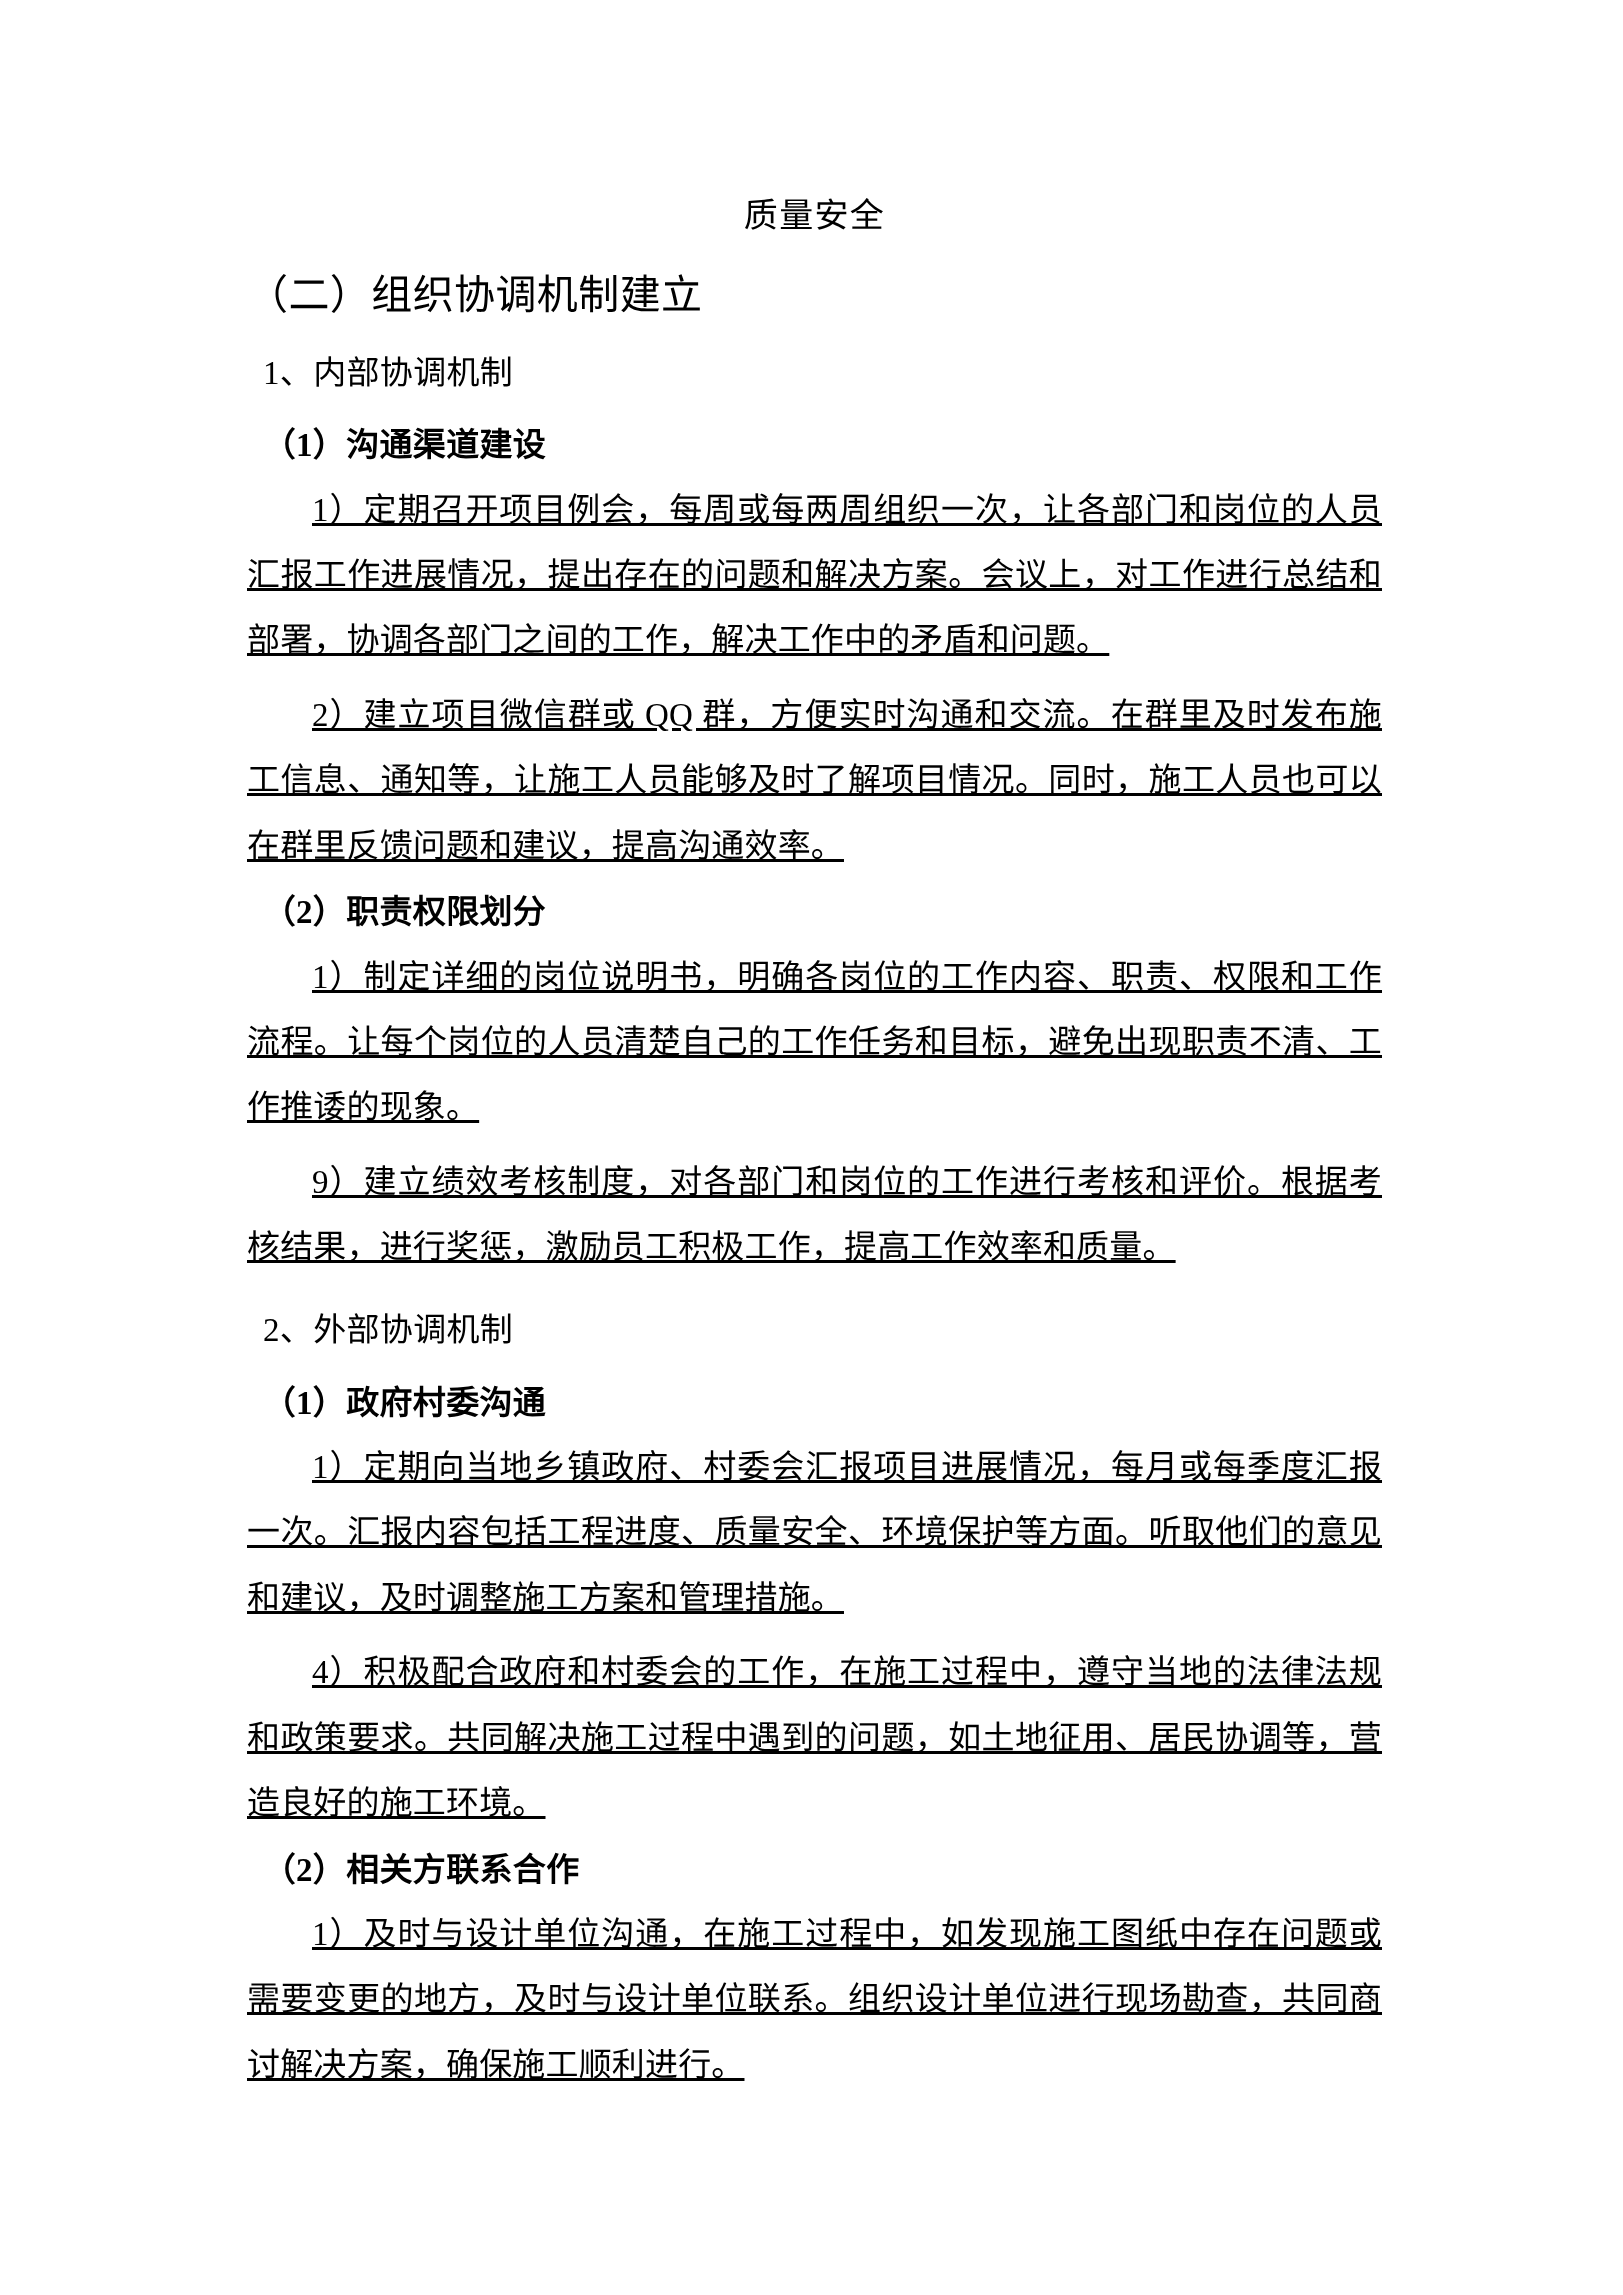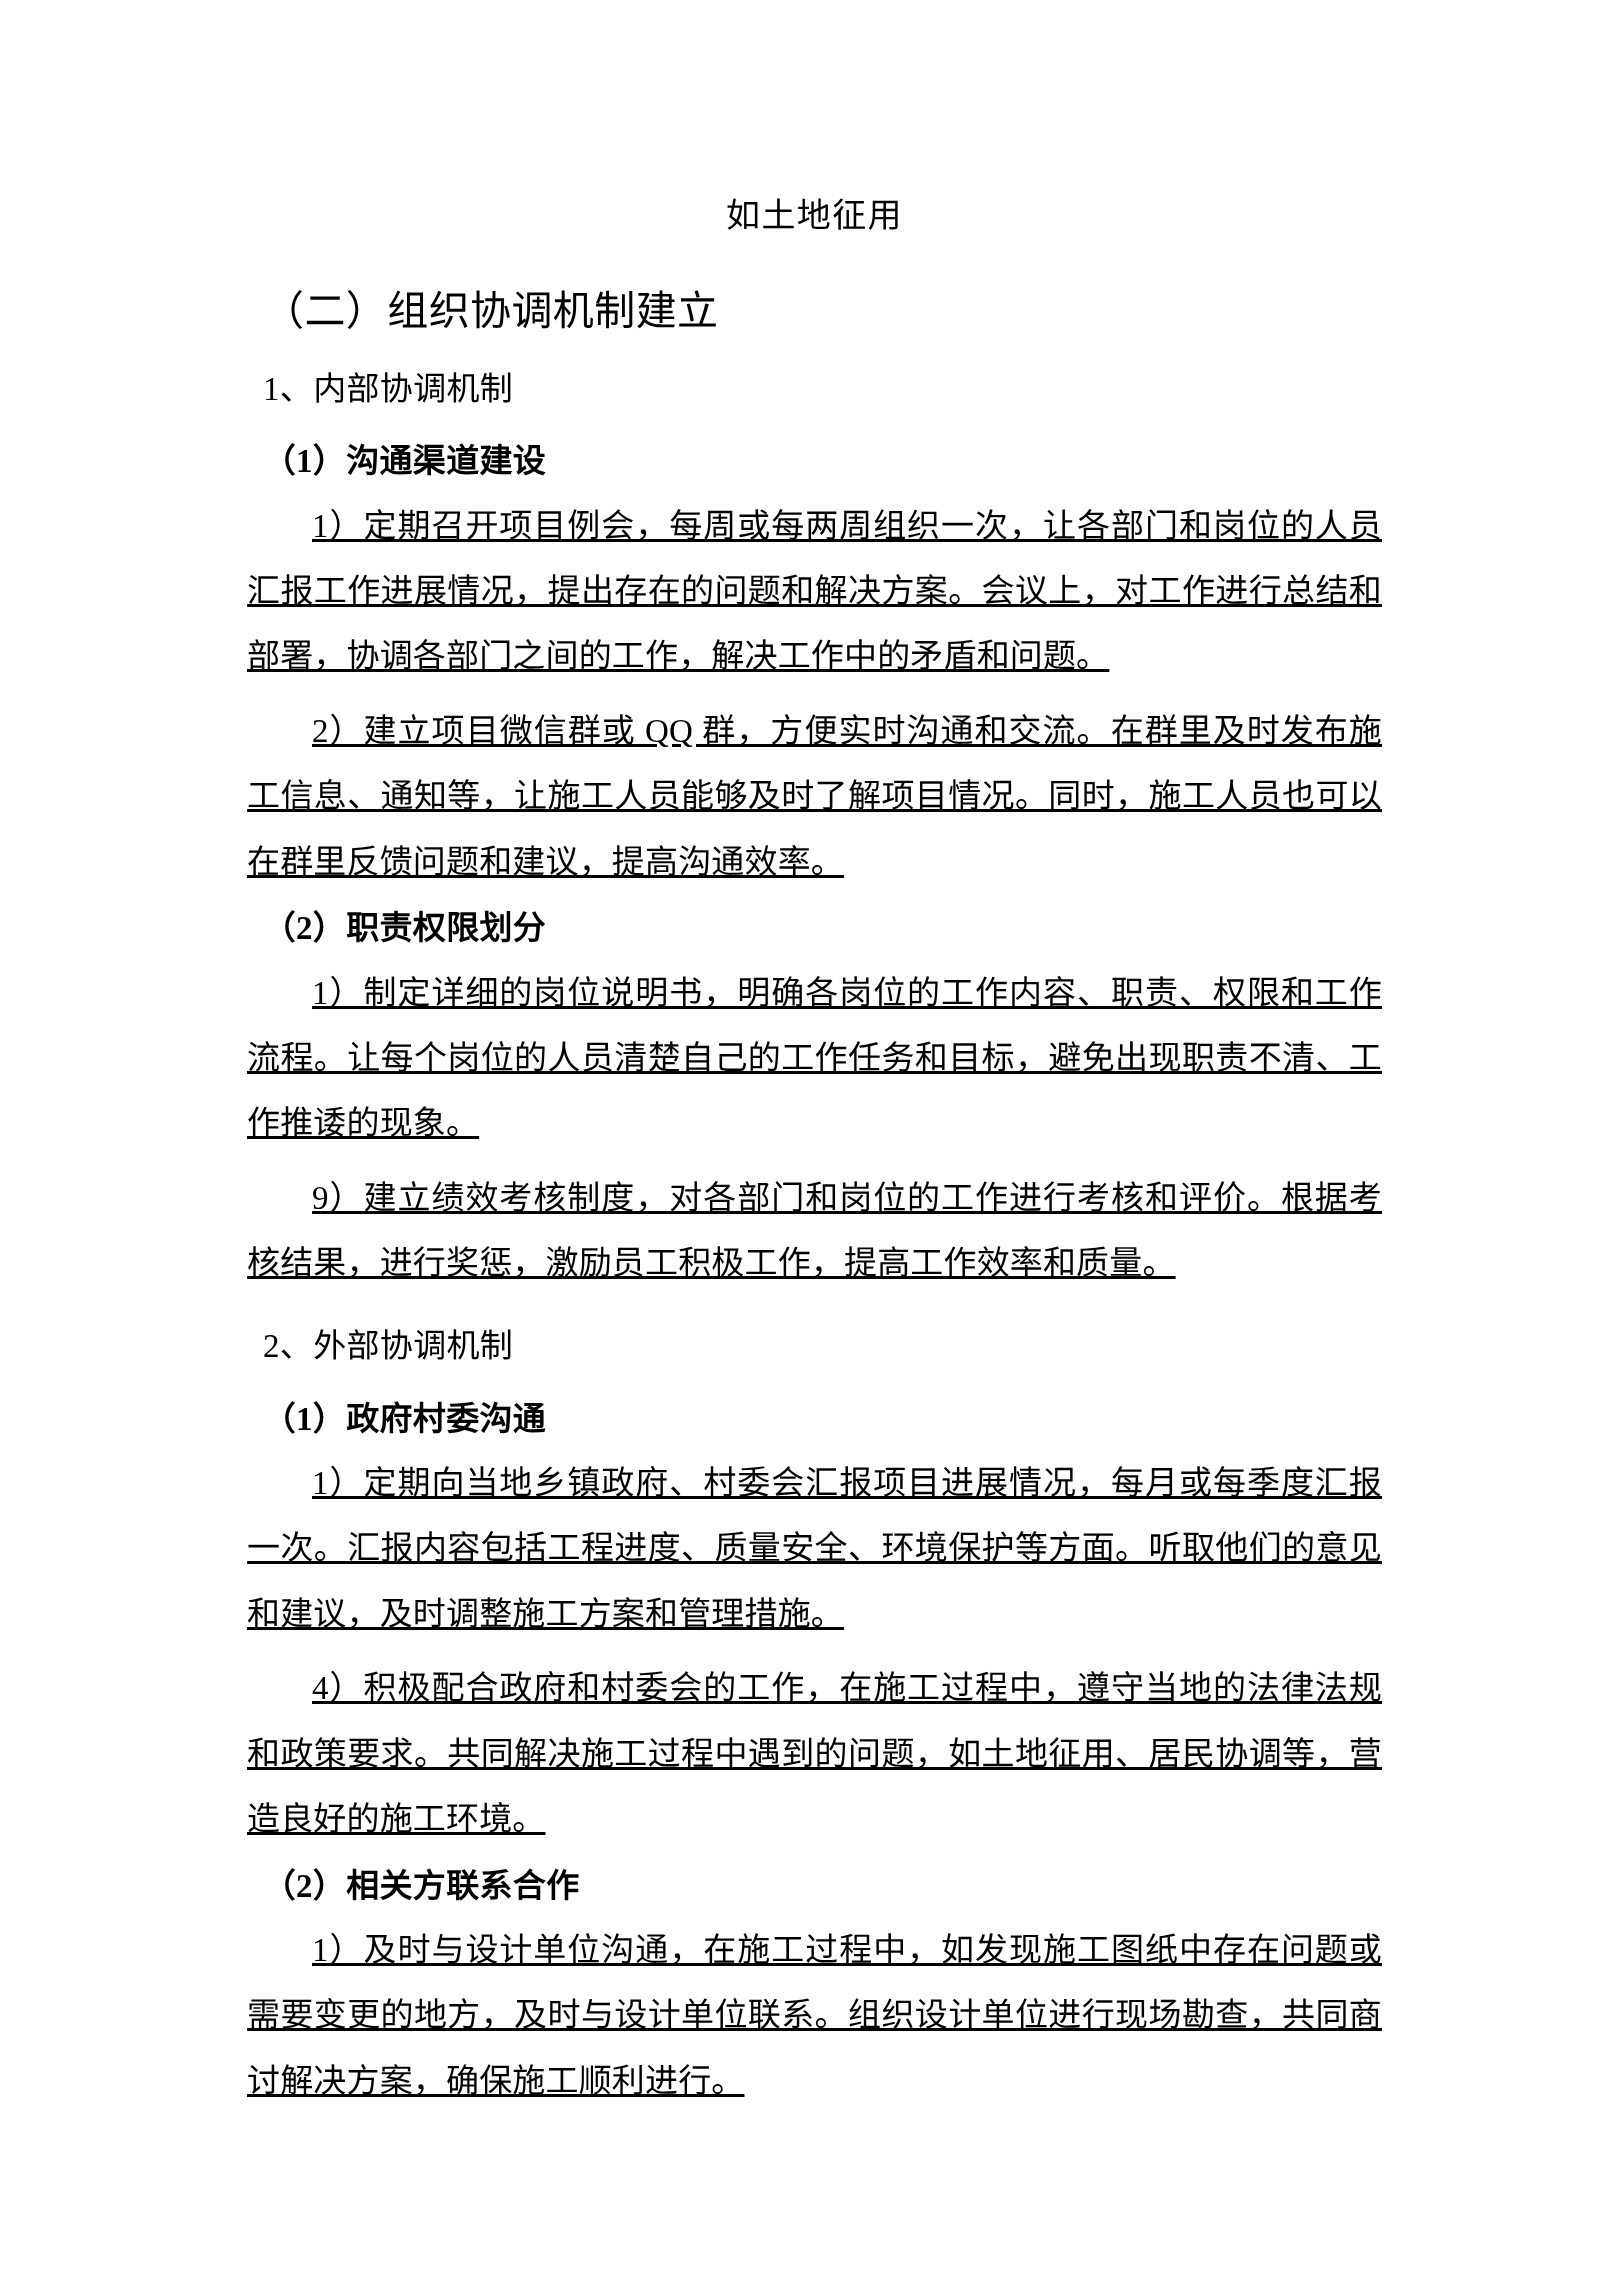--- a/index.html
+++ b/index.html
@@ -35,21 +35,21 @@
     line-height: 1.2;
     margin: 0;
     padding-top: 196px;
     letter-spacing: 0.04em;
     font-weight: normal;
   }
 
   .section-heading {
     font-size: 41px;
     line-height: 1.35;
-    margin: 16px;
+    margin: 0;
     padding-top: 31px;
     letter-spacing: 0.01em;
     font-weight: normal;
     white-space: nowrap;
   }
 
   .level-2 {
     font-size: 33px;
     line-height: 1.40;
     margin: 16px;
@@ -86,21 +86,21 @@
   .body-para:first-child {
     padding-top: 0;
   }
 </style>
 </head>
 <body>
 
 <div class="page">
   <div class="content">
 
-    <h1 class="doc-title">如土地征用</h1>
+    <h1 class="doc-title">质量安全</h1>
 
     <h2 class="section-heading">（二）组织协调机制建立</h2>
 
     <h3 class="level-2">1、内部协调机制</h3>
 
     <h4 class="level-3">（1）沟通渠道建设</h4>
 
     <p class="body-para">1）定期召开项目例会，每周或每两周组织一次，让各部门和岗位的人员汇报工作进展情况，提出存在的问题和解决方案。会议上，对工作进行总结和部署，协调各部门之间的工作，解决工作中的矛盾和问题。</p>
 
     <p class="body-para">2）建立项目微信群或 QQ 群，方便实时沟通和交流。在群里及时发布施工信息、通知等，让施工人员能够及时了解项目情况。同时，施工人员也可以在群里反馈问题和建议，提高沟通效率。</p>

